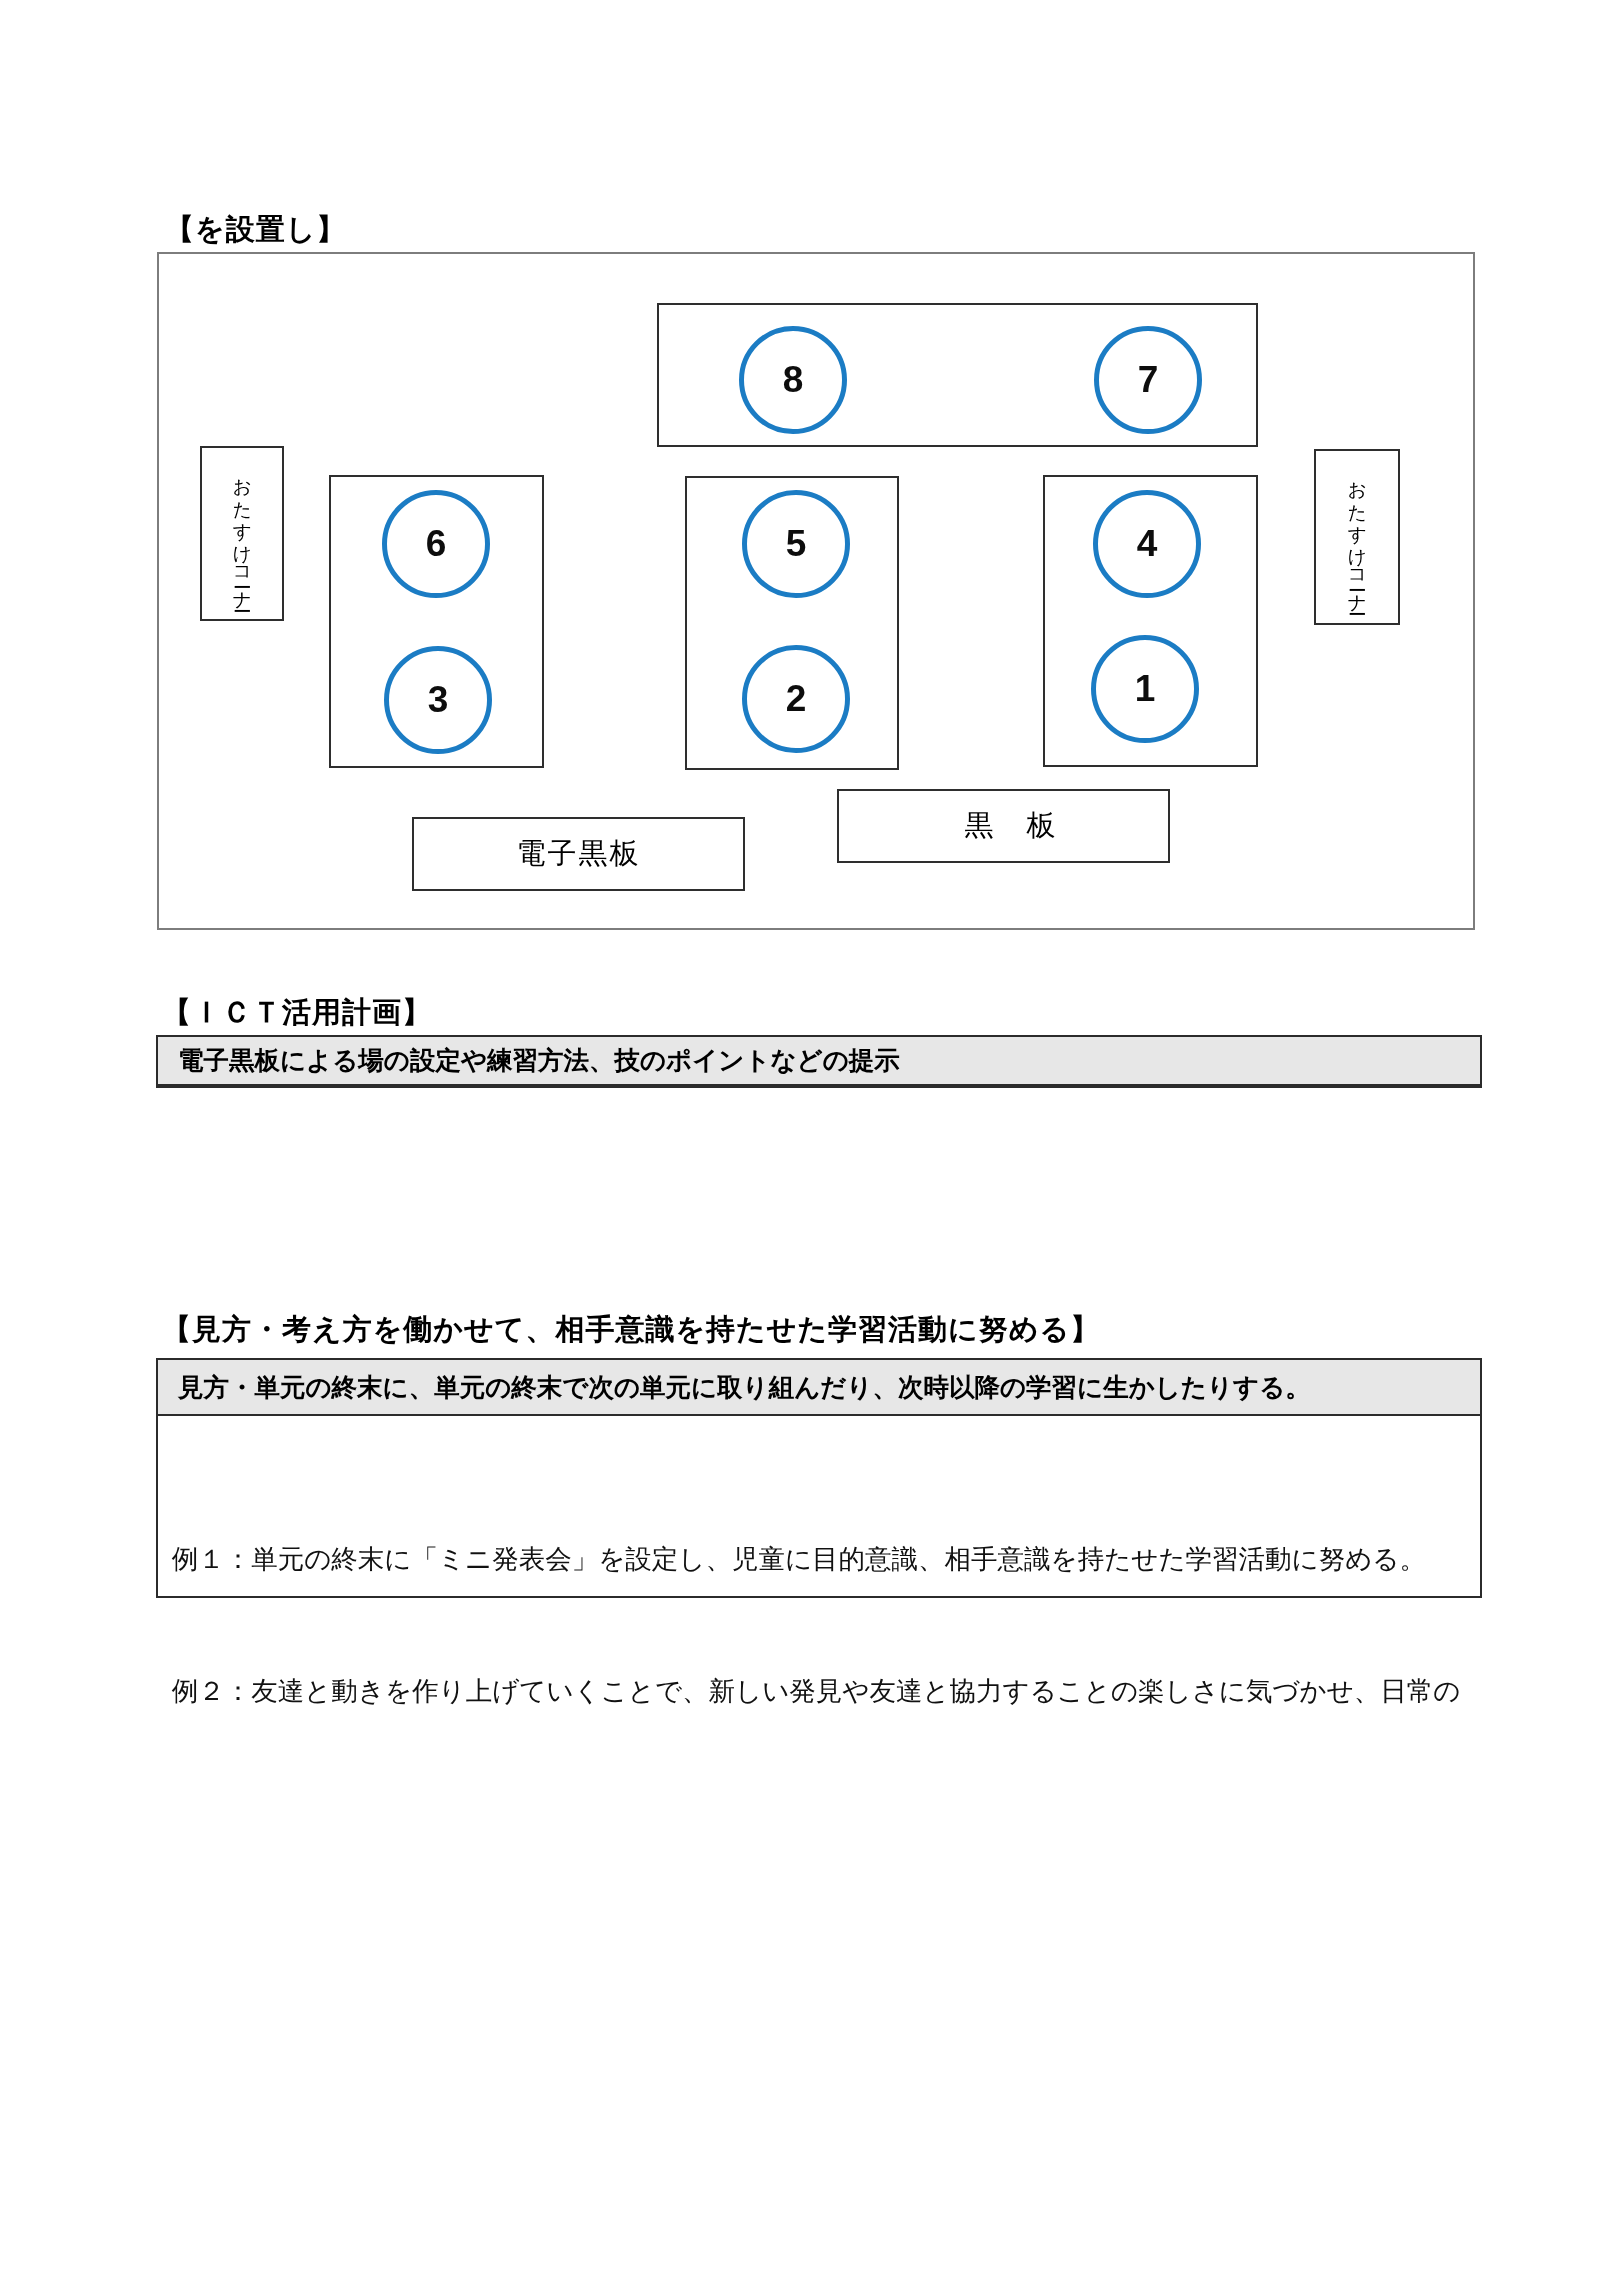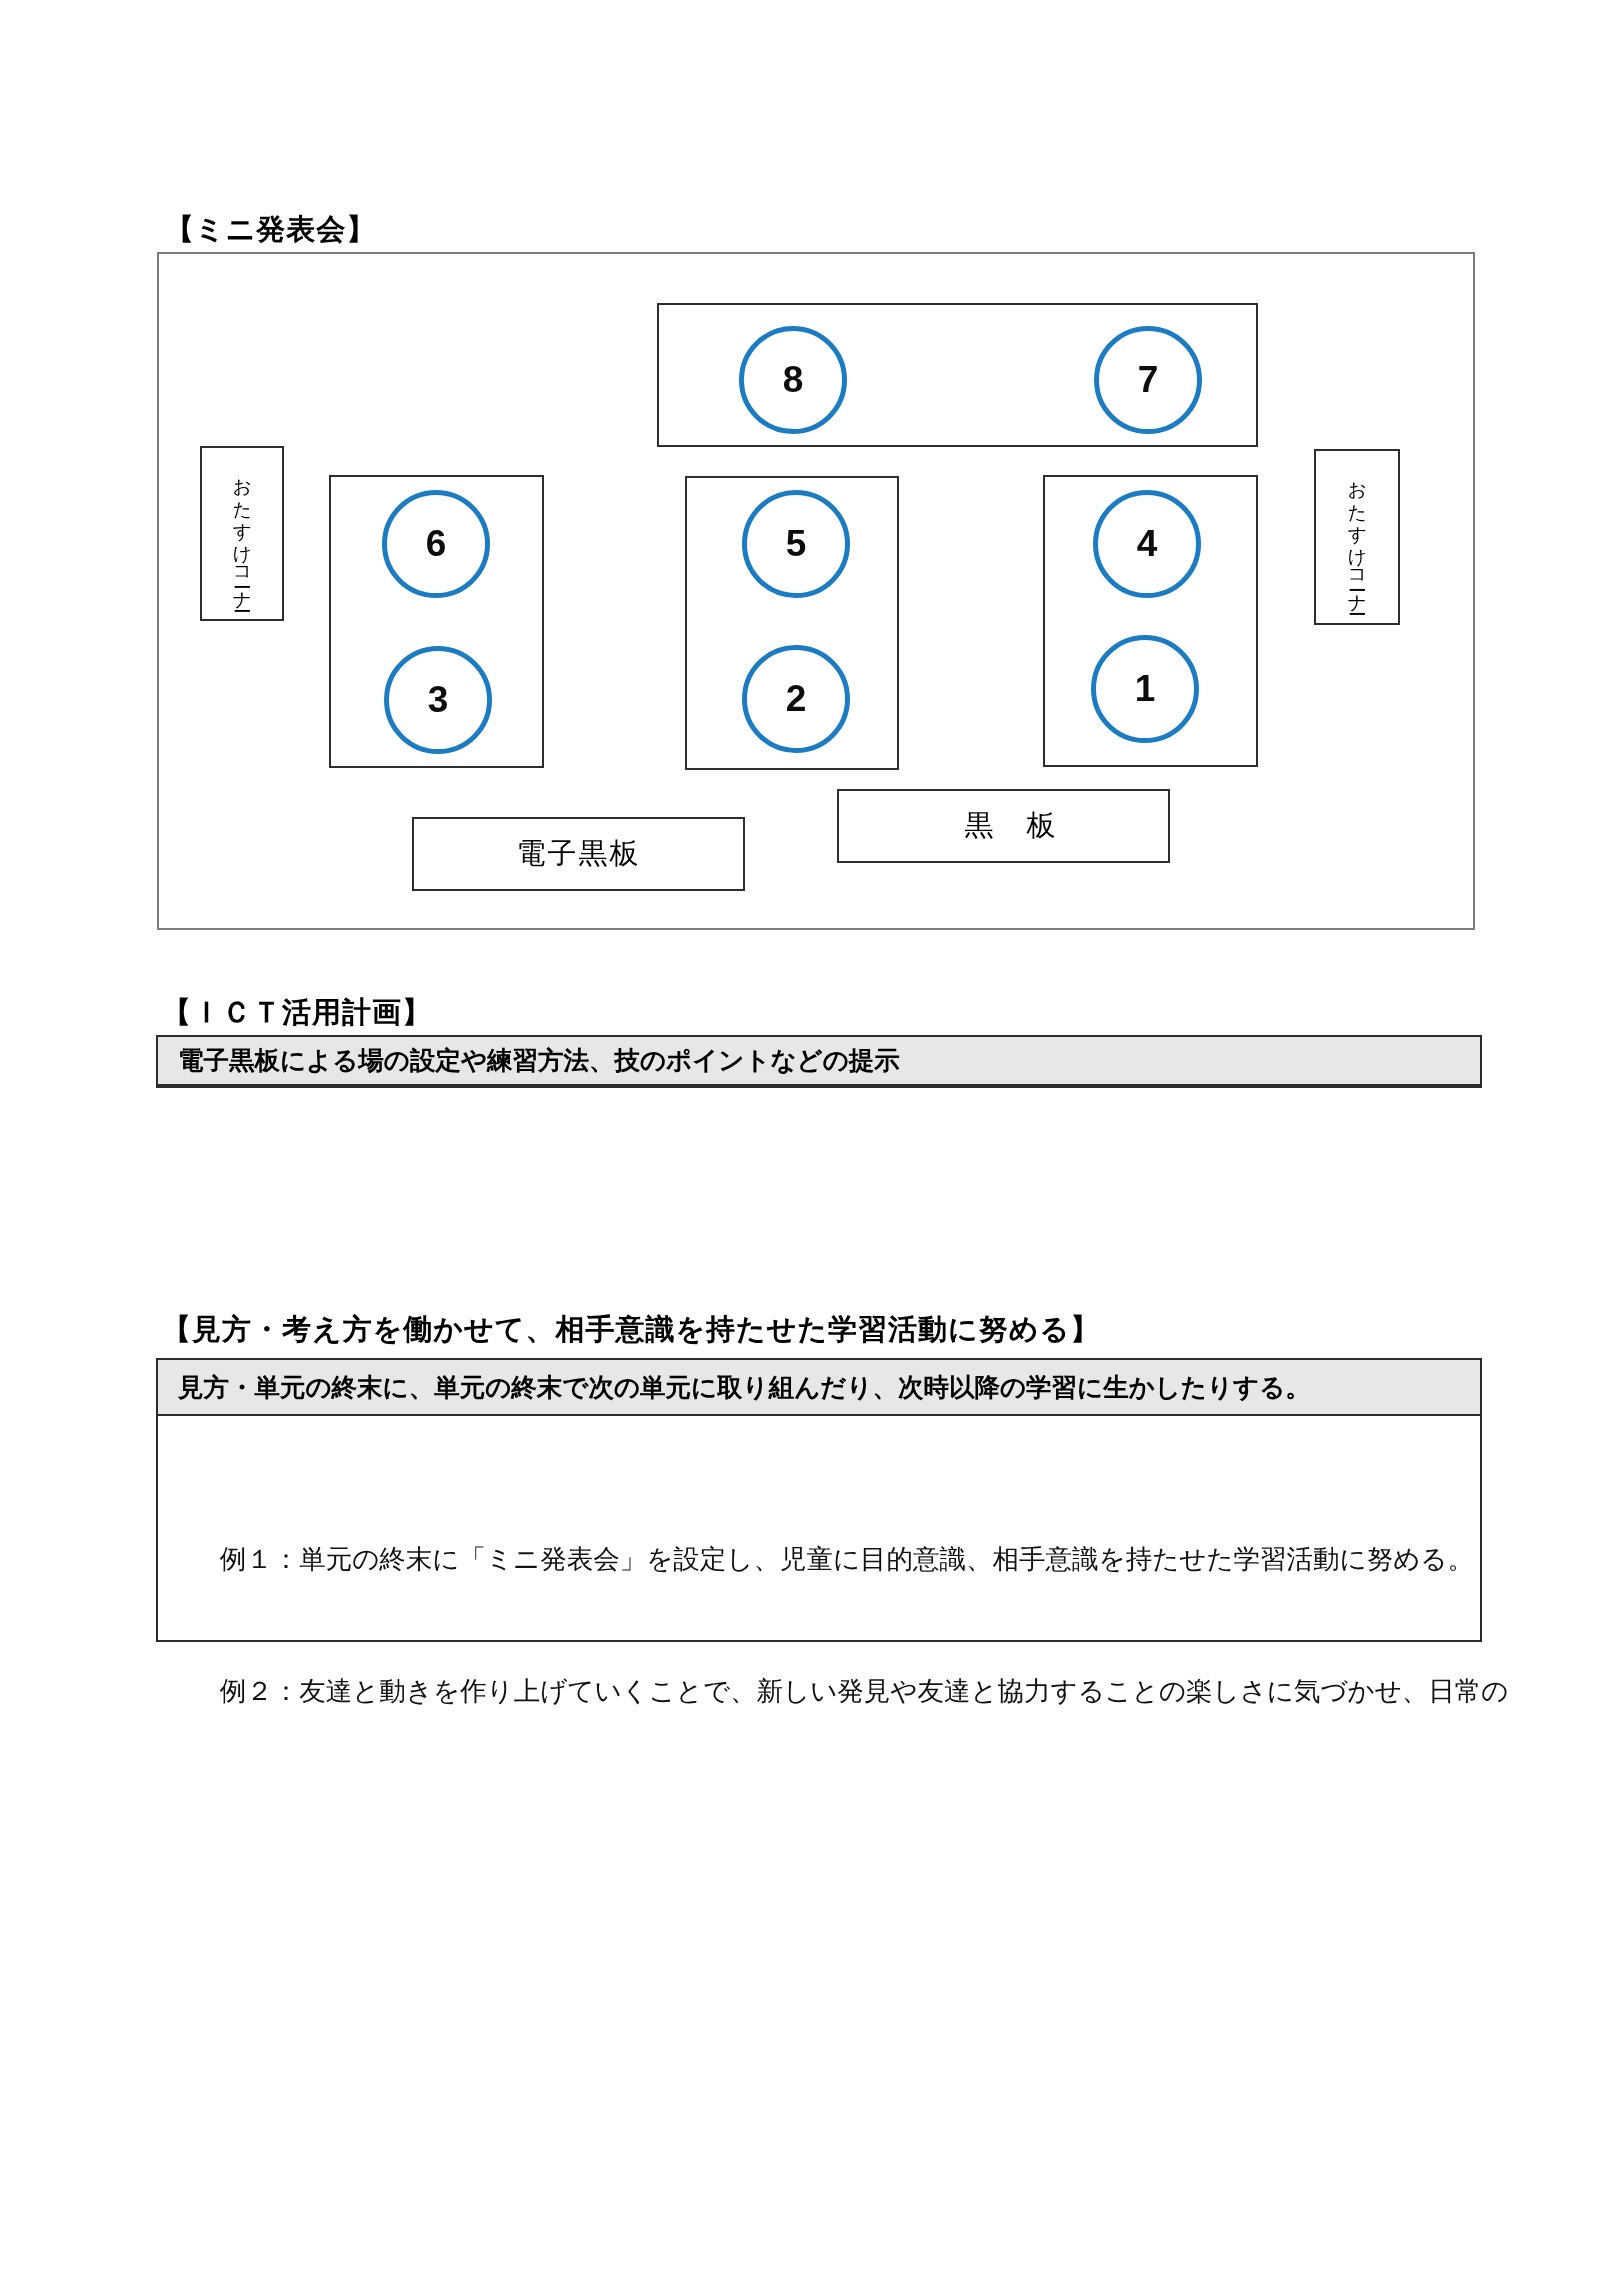--- a/index.html
+++ b/index.html
@@ -58,29 +58,29 @@
   }
   .panel-body{
     font-family:"Liberation Serif",serif;font-size:26.5px;line-height:43px;
     box-sizing:border-box;white-space:pre;color:#111;
   }
   #ict-panel{top:1035px;}
   #ict-panel .panel-header{height:49px;}
   #ict-panel .panel-body{height:170px;padding:7.8px 13.7px 0 13.7px;}
   #p2-panel{top:1358px;}
   #p2-panel .panel-header{height:56px;}
-  #p2-panel .panel-body{height:224px;padding:33px 13.7px 0 13.7px;line-height:44px;margin-left:48px;}
+  #p2-panel .panel-body{height:180px;padding:33px 13.7px 0 13.7px;line-height:44px;}
   #title-field{left:165px;top:210px;}
   #title-ict{left:162px;top:993px;}
   #title-p2{left:162px;top:1310px;}
 </style>
 </head>
 <body>
 
-<div class="sec-title" id="title-field">【ミニ発表会】</div>
+<div class="sec-title" id="title-field">【を設置し】</div>
 
 <div id="diagram">
 
   <div class="rect" id="top-box"></div>
 
   <div class="rect" id="help-left">
     <span class="vtext">おたすけコーナー</span>
   </div>
   <div class="rect" id="help-right">
     <span class="vtext">おたすけコーナー</span>

